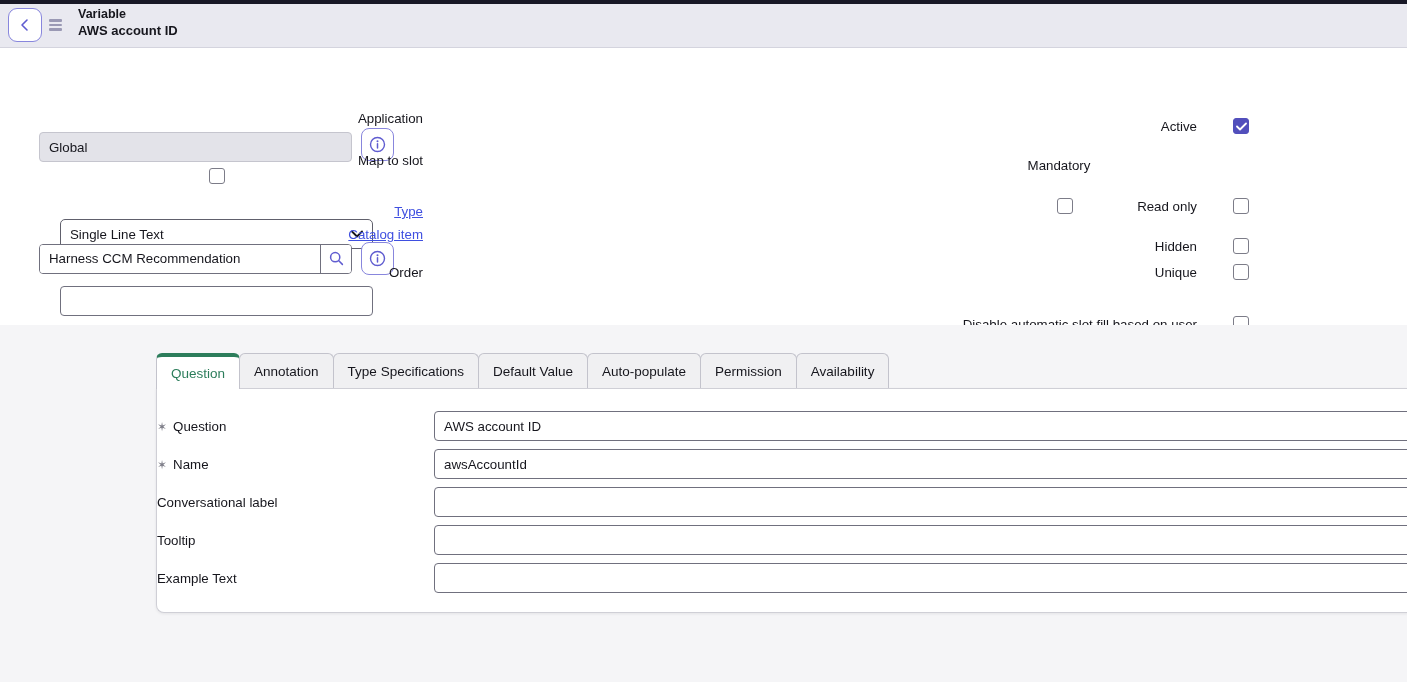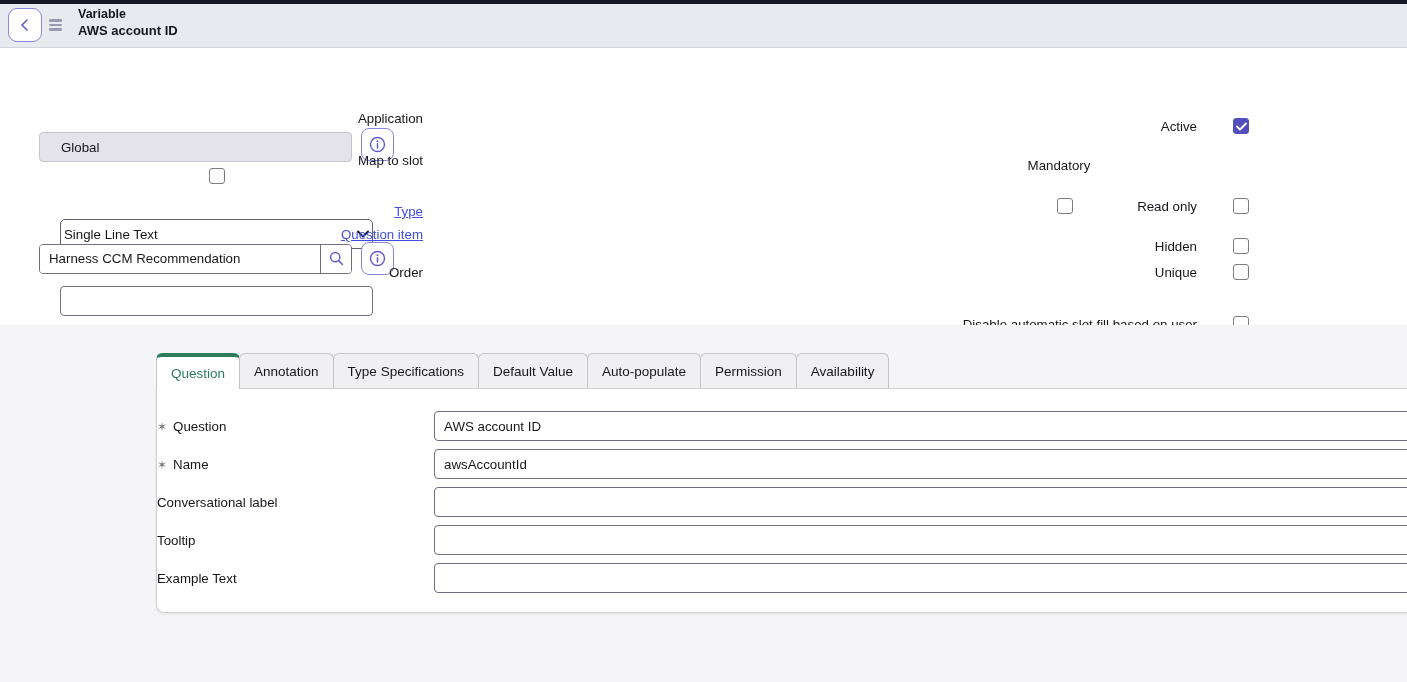--- a/index.html
+++ b/index.html
@@ -21,23 +21,23 @@
   .title-block{position:absolute; left:78px; top:3px; line-height:15.5px;}
   .title-block .t1{font-size:12.5px; font-weight:bold; color:var(--ink);}
   .title-block .t2{font-size:13px; font-weight:bold; color:var(--ink);}
 
   
   .form-area{position:absolute; left:0; top:48px; width:100%; height:277px; background:#fff;}
   .frow{position:absolute; left:0; display:flex; align-items:center;flex-direction:column;}
   .flabel{width:423px; text-align:right; font-size:13.3px; color:var(--ink); flex:none;}
   .flabel.link{color:var(--link); text-decoration:underline; cursor:pointer;}
   .fctrl{margin-left:10px; display:flex; align-items:center;}
-  .tinput{width:313px; height:30px; border:1px solid var(--in-border); border-radius:4px; background:#fff; font-family:inherit; font-size:13.3px; color:var(--ink); padding:0 21px; outline:none;margin-top:6px;}
+  .tinput{width:313px; height:30px; border:1px solid var(--in-border); border-radius:4px; background:#fff; font-family:inherit; font-size:13.3px; color:var(--ink); padding:0 9px; outline:none;margin-top:6px;}
   .tinput.ro{background:#e3e3e9; border-color:#c5c5ce;}
-  .selectbox{width:313px; height:30px; border:1px solid #60606c; border-radius:5px; background:#fff; display:flex; align-items:center; padding:0 3px; font-size:13.3px; cursor:pointer;}
+  .selectbox{width:313px; height:30px; border:1px solid #60606c; border-radius:5px; background:#fff; display:flex; align-items:center; padding:0 9px; font-size:13.3px; cursor:pointer;}
   .selectbox .sval{flex:1;}
   .lookup{width:313px; height:30px; border:1px solid var(--in-border); border-radius:4px; background:#fff; display:flex; align-items:stretch; overflow:hidden;}
   .lookup input{flex:1; border:none; outline:none; font-family:inherit; font-size:13.3px; color:var(--ink); padding:0 9px; min-width:0;}
   .lookup .search-seg{width:31px; border-left:1px solid var(--in-border); display:flex; align-items:center; justify-content:center; background:#fff; cursor:pointer;}
   .info-btn{margin-left:9px; width:33px; height:33px; border:1px solid var(--accent-border); border-radius:8px; background:#fff; display:flex; align-items:center; justify-content:center; cursor:pointer;}
   .cb{width:16px; height:16px; border:1px solid #7c7c88; border-radius:3px; background:#fff; flex:none; display:flex; align-items:center; justify-content:center; cursor:pointer;}
   .cb.checked{background:var(--check); border-color:var(--check);}
 
   
   .crow{position:absolute; left:880px; width:369px; display:flex; align-items:center; justify-content:flex-end;gap:25px;}
@@ -118,21 +118,21 @@
           <span>
             <svg width="12" height="8" viewBox="0 0 12 8">
                 <polyline points="1,1.5 6,6.5 11,1.5" fill="none" stroke="#16161d" stroke-width="1.8" stroke-linecap="round" stroke-linejoin="round"></polyline>
               </svg>
           </span>
         </div>
       </div>
     </div>
 
     <div class="frow" style="top:179px;">
-      <div class="flabel link">Question item</div>
+      <div class="flabel link">Catalog item</div>
       <div class="fctrl">
         <div class="lookup">
           <input value="Harness CCM Recommendation" style="">
           <div class="search-seg">
             <span>
               <svg width="15" height="15" viewBox="0 0 15 15">
                   <circle cx="6.2" cy="6.2" r="4.6" fill="none" stroke="#5f5cd0" stroke-width="1.5"></circle>
                   <line x1="9.8" y1="9.8" x2="13.4" y2="13.4" stroke="#5f5cd0" stroke-width="1.5" stroke-linecap="round"></line>
                 </svg>
             </span>

